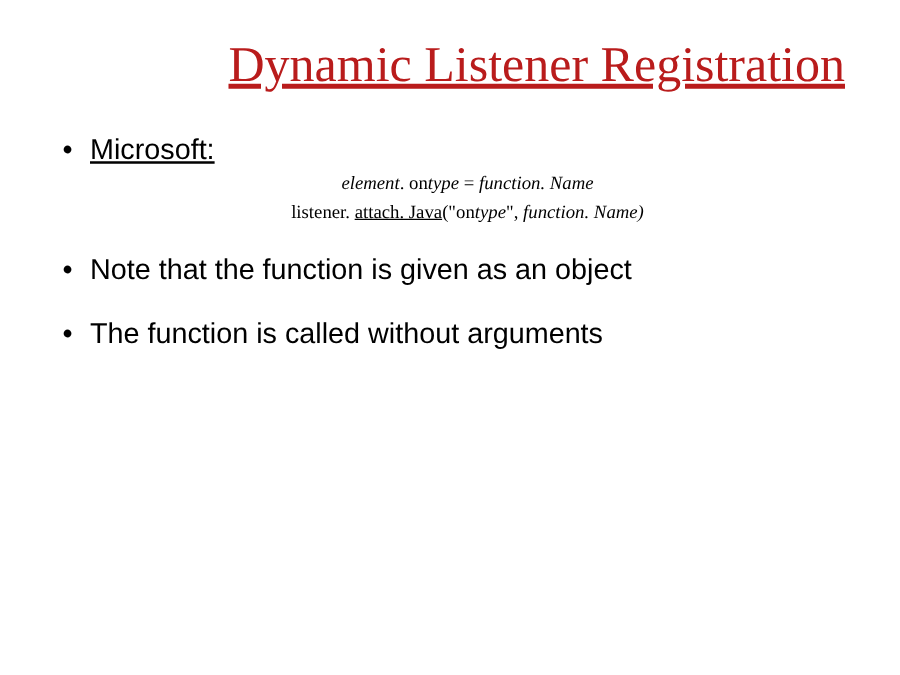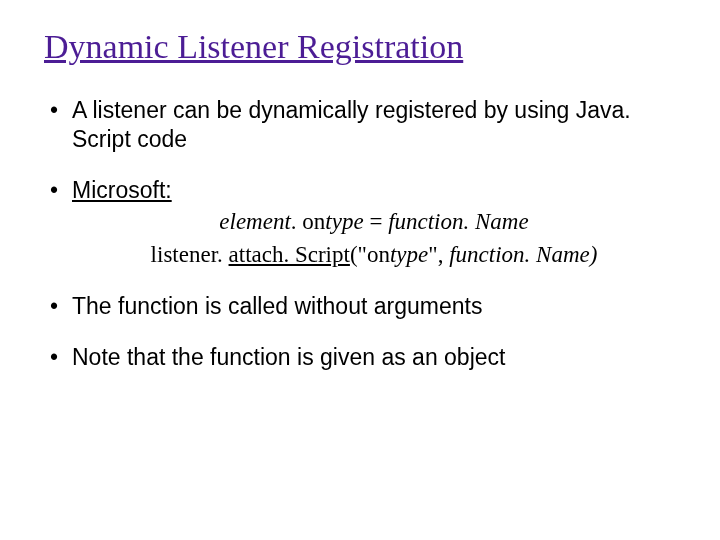--- a/index.html
+++ b/index.html
@@ -10,23 +10,23 @@
     background: #ffffff;
     font-family: Arial, Helvetica, sans-serif;
     color: #000000;
     overflow: hidden;
   }
   .slide {
     padding: 28px 44px 20px 44px;
     box-sizing: border-box;
   }
   .title {
-    text-align: left;
-    font-size: 34px;
-    color: #4c1d95;
+    text-align: right;
+    font-size: 40px;
+    color: #b91c1c;
     text-decoration: underline;
     margin: 0 0 30px 0;
     font-weight: normal;
     font-family: "Times New Roman", Times, serif;
   }
   ul.bullets {
     list-style: none;
     padding: 0;
     margin: 0;
   }
@@ -39,52 +39,49 @@
   }
   ul.bullets > li::before {
     content: "•";
     position: absolute;
     left: 6px;
     top: 0;
     font-size: 23px;
   }
   .sub {
     text-align: center;
-    font-size: 23px;
+    font-size: 15px;
     margin: 4px 0 4px 0;
     font-family: "Times New Roman", Times, serif;
   }
   .u { text-decoration: underline; }
   .i { font-style: italic; }
 </style>
 </head>
 <body>
 
 <div class="slide">
   <h1 class="title">Dynamic Listener Registration</h1>
 
   <ul class="bullets">
 
-    <li>
-      <span>A listener can be dynamically registered by using Java. Script code</span>
-    </li>
 
     <li>
       <span class="u">Microsoft:</span>
       <div class="sub">
         <span class="i">element</span><span>. on</span><span class="i">type</span><span> = </span><span class="i">function. Name</span>
       </div>
       <div class="sub">
-        <span>listener. </span><span class="u">attach. Script</span><span>("on</span><span class="i">type</span><span>", </span><span class="i">function. Name</span><span class="i">)</span>
+        <span>listener. </span><span class="u">attach. Java</span><span>("on</span><span class="i">type</span><span>", </span><span class="i">function. Name</span><span class="i">)</span>
       </div>
     </li>
 
     <li>
-      <span>The function is called without arguments</span>
+      <span>Note that the function is given as an object</span>
     </li>
 
     <li>
-      <span>Note that the function is given as an object</span>
+      <span>The function is called without arguments</span>
     </li>
 
 
   </ul>
 </div>
 
 </body></html>

